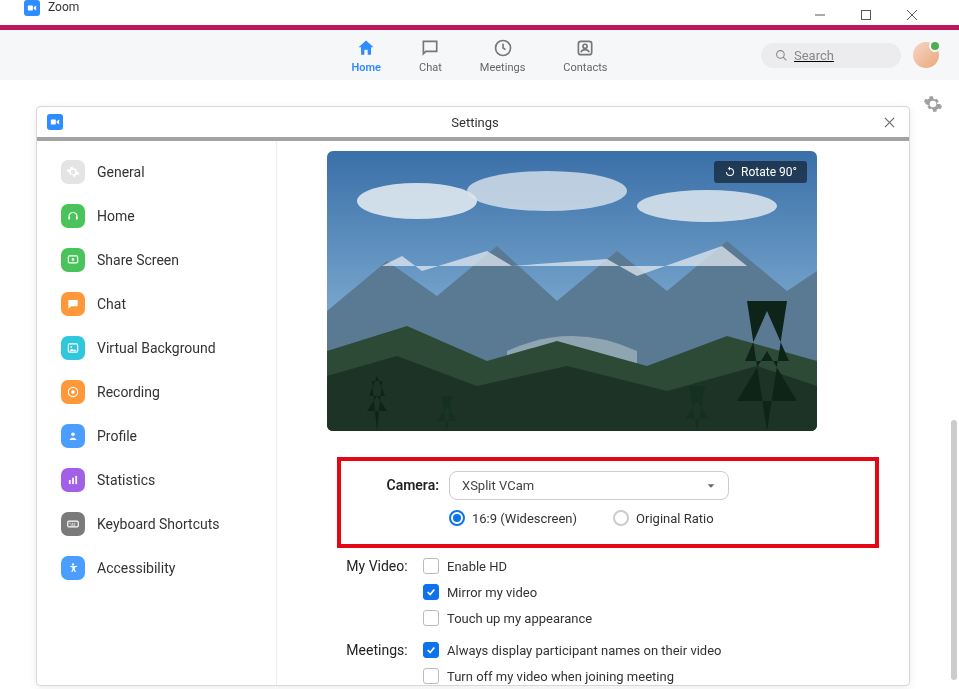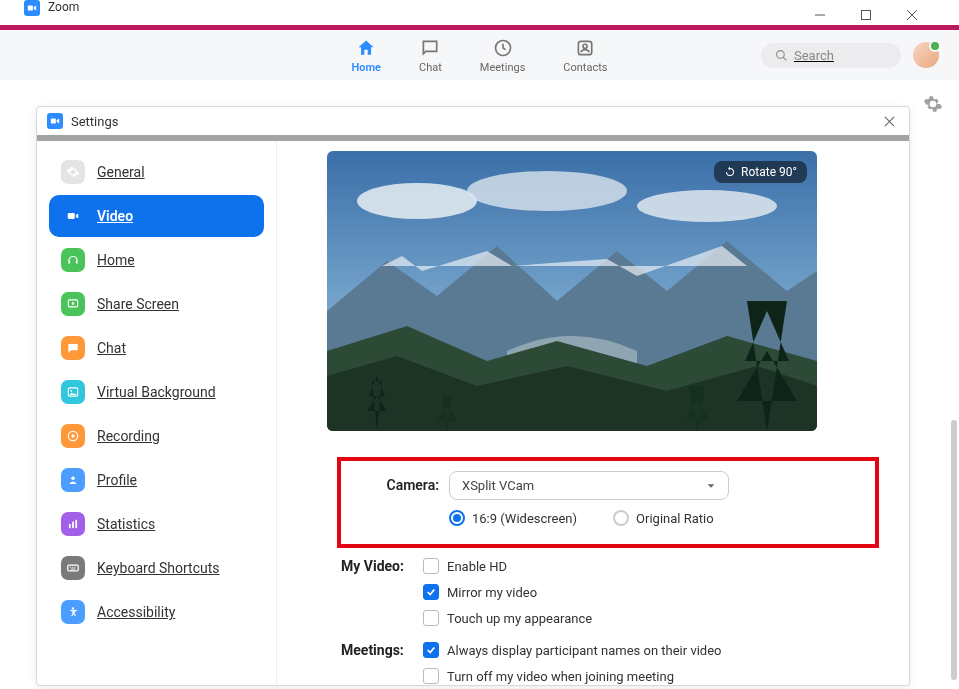--- a/index.html
+++ b/index.html
@@ -29,49 +29,49 @@
 .avatar { width: 26px; height: 26px; border-radius: 50%; background: linear-gradient(135deg,#f8d5c8,#e8a87c); position: relative; }
 .avatar::after { content: ''; position: absolute; top: -2px; right: -2px; width: 8px; height: 8px; background: #4caf50; border: 2px solid #f6f7f9; border-radius: 50%; }
 
 
 .main { position: relative; height: calc(100% - 80px); background: #fff; }
 .gear-btn { position: absolute; top: 14px; right: 16px; width: 20px; height: 20px; cursor: pointer; }
 .gear-btn svg { fill: #a0a0a0; }
 
 
 .settings-window { position: absolute; top: 26px; left: 36px; width: 874px; height: 580px; background: #fff; border: 1px solid #d8d8d8; border-radius: 4px; box-shadow: 0 2px 8px rgba(0,0,0,0.08); display: flex; flex-direction: column; }
-.settings-header { height: 34px; display: flex; align-items: center; padding: 0 10px; border-bottom: 6px solid #a3a3a3; }
+.settings-header { height: 34px; display: flex; align-items: center; padding: 0 10px; border-bottom: 4px solid #a3a3a3; text-align: center; }
 .settings-header .s-icon { width: 16px; height: 16px; background: #2d8cff; border-radius: 3px; display: flex; align-items: center; justify-content: center; margin-right: 8px; }
 .settings-header .s-title { font-size: 13px; color: #333; flex: 1; }
 .settings-header .s-close { width: 20px; height: 20px; cursor: pointer; display: flex; align-items: center; justify-content: center; }
 .settings-body { display: flex; flex: 1; overflow: hidden; }
 
 
 .sidebar { width: 240px; border-right: 1px solid #eee; padding: 10px 12px; }
 .sidebar-item { display: flex; align-items: center; gap: 12px; padding: 9px 12px; border-radius: 10px; cursor: pointer; margin-bottom: 2px; }
 .sidebar-item .s-icon-box { width: 24px; height: 24px; border-radius: 7px; display: flex; align-items: center; justify-content: center; }
-.sidebar-item .s-label { font-size: 14px; color: #333; text-decoration: underline; }
+.sidebar-item .s-label { font-size: 14px; color: #333; }
 .sidebar-item.active { background: #0e72ed; }
 .sidebar-item.active .s-label { color: #fff; font-weight: 600; }
 .c-gray { background: #e4e4e4; }
 .c-blue { background: #0e72ed; }
 .c-green { background: #4ac35a; }
 .c-g2 { background: #4ac35a; }
 .c-orange { background: #ff9838; }
 .c-cyan { background: #2ec7dc; }
 .c-o2 { background: #ff9838; }
 .c-b2 { background: #4b9eff; }
 .c-purple { background: #a260e8; }
 .c-gray2 { background: #7a7a7a; }
 .c-b3 { background: #4b9eff; }
 
 
 .content { flex: 1; padding: 10px 30px 0 70px; overflow-y: auto; position: relative; }
 .preview { width: 490px; height: 280px; border-radius: 6px; overflow: hidden; position: relative; margin-bottom: 26px; margin-left: -20px; }
-.rotate-badge { position: absolute; top: 10px; right: 10px; background: rgba(0,0,0,0.5); color: #fff; font-size: 12px; padding: 4px 10px; border-radius: 8px; display: flex; align-items: center; gap: 5px; cursor: pointer; }
+.rotate-badge { position: absolute; top: 10px; right: 10px; background: rgba(0,0,0,0.5); color: #fff; font-size: 12px; padding: 4px 10px; border-radius: 3px; display: flex; align-items: center; gap: 5px; cursor: pointer; }
 .rotate-badge svg { width: 12px; height: 12px; fill: #fff; }
 
 .highlight-box { border: 4px solid #e30613; padding: 10px 26px; margin-left: -10px; margin-bottom: 10px; }
 .row { display: flex; align-items: flex-start; margin-bottom: 8px; }
 .row-label { width: 82px; text-align: right; font-size: 14px; font-weight: 600; color: #222; padding-top: 6px; padding-right: 10px; }
 .row-content { flex: 1; }
 .select-box { width: 280px; border: 1px solid #ccc; border-radius: 8px; padding: 6px 12px; font-size: 13px; color: #444; display: flex; align-items: center; justify-content: space-between; cursor: pointer; margin-bottom: 10px; }
 .select-box svg { width: 10px; height: 10px; fill: #666; }
 .radio-row { display: flex; gap: 36px; align-items: center; }
 .radio-item { display: flex; align-items: center; gap: 7px; cursor: pointer; }
@@ -79,21 +79,21 @@
 .radio-circle.checked { border-color: #0e72ed; }
 .radio-circle.checked::after { content: ''; width: 8px; height: 8px; background: #0e72ed; border-radius: 50%; }
 .radio-label { font-size: 13px; color: #333; }
 
 .chk-row { display: flex; align-items: center; gap: 8px; margin-bottom: 10px; cursor: pointer; }
 .chk-box { width: 16px; height: 16px; border: 1px solid #bbb; border-radius: 3px; display: flex; align-items: center; justify-content: center; }
 .chk-box.checked { background: #0e72ed; border-color: #0e72ed; }
 .chk-box.checked svg { width: 10px; height: 10px; fill: #fff; }
 .chk-label { font-size: 13px; color: #333; }
 
-.section-label { width: 82px; text-align: left; font-size: 14px; font-weight: 700; color: #222; padding-right: 10px; }
+.section-label { width: 82px; text-align: center; font-size: 14px; font-weight: 400; color: #222; padding-right: 10px; }
 .section { display: flex; margin-bottom: 6px; margin-left: -10px; padding-left: 4px; }
 .section-content { flex: 1; }
 
 
 .vscroll { position: absolute; top: 340px; right: 2px; width: 6px; height: 260px; background: #ccc; border-radius: 3px; }
 
 
 .sky-scene { width: 100%; height: 100%; }
 </style>
 </head>
@@ -204,29 +204,20 @@
     <div class="settings-body">
 
       <div class="sidebar">
         <div class="sidebar-item">
           <div class="s-icon-box c-gray">
               <svg width="14" height="14" viewBox="0 0 24 24" fill="#fff">
                 <path d="M12 8a4 4 0 100 8 4 4 0 000-8zm9 4l2 1.6-2 3.4-2.4-.8a7 7 0 01-2 1.2l-.4 2.6h-4l-.4-2.6a7 7 0 01-2-1.2l-2.4.8-2-3.4 2-1.6A7 7 0 013 12l-2-1.6 2-3.4 2.4.8a7 7 0 012-1.2L8 2.8h4l.4 2.6a7 7 0 012 1.2l2.4-.8 2 3.4-2 1.6z"></path>
               </svg>
             </div>
           <span class="s-label">General</span>
-        </div>
-        <div class="sidebar-item active">
-          <div class="s-icon-box c-blue">
-              <svg width="14" height="14" viewBox="0 0 24 24" fill="#fff">
-                <rect x="3" y="7" width="12" height="10" rx="2"></rect>
-                <path d="M17 10l4-2v8l-4-2z"></path>
-              </svg>
-            </div>
-          <span class="s-label">Video</span>
         </div>
         <div class="sidebar-item">
           <div class="s-icon-box c-green">
               <svg width="14" height="14" viewBox="0 0 24 24" fill="#fff">
                 <path d="M4 13a8 8 0 0116 0v5h-3v-5h1a6 6 0 00-12 0h1v5H4z"></path>
               </svg>
             </div>
           <span class="s-label">Home</span>
         </div>
         <div class="sidebar-item">

